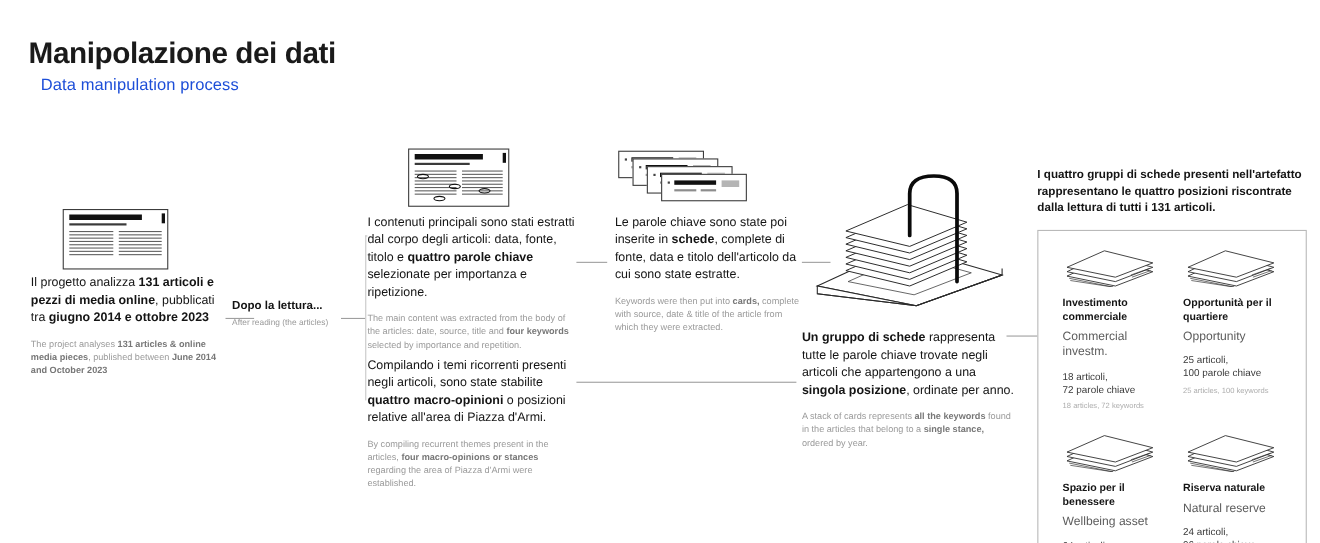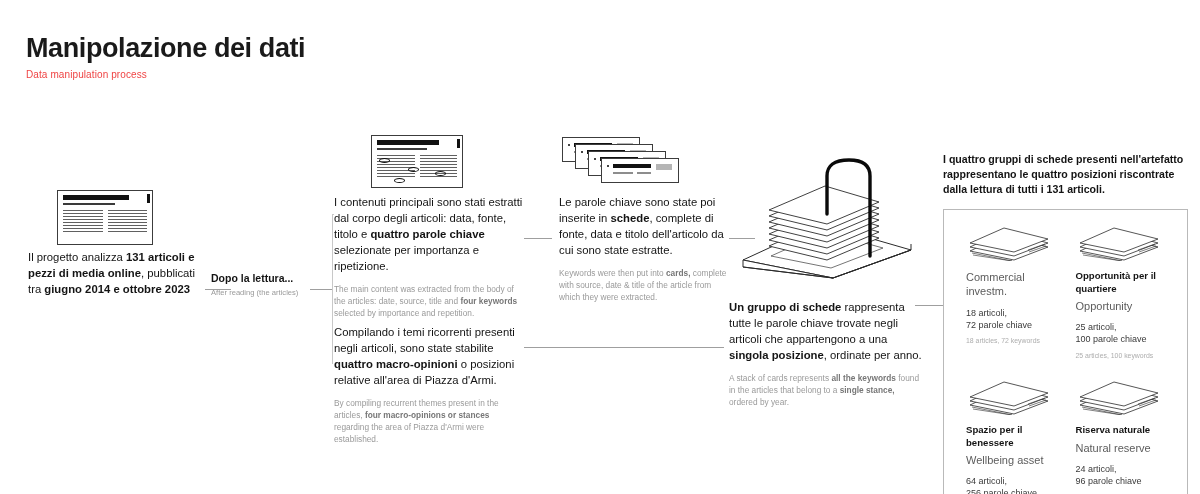--- a/index.html
+++ b/index.html
@@ -12,21 +12,21 @@
     overflow: hidden;
   }
 
   
   .header { position: absolute; left: 26px; top: 34px; }
   .title {
     font-size: 27px; font-weight: bold; letter-spacing: -0.4px;
     color: #1a1a1a; line-height: 1.1;
   }
   .subtitle {
-    font-size: 10px; color: #ef4444; margin-top: 5px; letter-spacing: 0.1px;
+    font-size: 15px; color: #1d4ed8; margin-top: 5px; letter-spacing: 0.1px; margin-left: 11px;
   }
 
   
   .it-text {
     font-size: 11.3px; line-height: 1.42; font-weight: bold; color: #141414;
   }
   .it-text .rg { font-weight: normal; }
   .en-text {
     font-size: 8.3px; line-height: 1.45; color: #9a9a9a; margin-top: 9px;
   }
@@ -170,20 +170,23 @@
           <div class="ln"></div>
       </div>
     </div>
   </div>
   <div class="tab"></div>
 </div>
 
 <div class="blk" id="block1">
   <div class="it-text">
     <span class="rg">Il progetto analizza </span>131 articoli e pezzi di media online<span class="rg">, pubblicati tra </span>giugno 2014 e ottobre 2023
+  </div>
+  <div class="en-text">
+    The project analyses <b>131 articles &amp; online media pieces</b>, published between <b>June 2014 and October 2023</b>
   </div>
 </div>
 
 <div class="hline" style="left:205px; top:289px; width:26px;"></div>
 <div class="conn-label" id="conn1">
   <div class="it">Dopo la lettura...</div>
   <div class="en">After reading (the articles)</div>
 </div>
 <div class="hline" style="left:310px; top:289px; width:22px;"></div>
 <div class="vline" style="left:332px; top:214px; height:150px;"></div>
@@ -336,20 +339,21 @@
             <path d="M4 16 L38 1 L82 12 L48 25 Z"></path>
           </g>
           <g stroke="#2b2b2b" stroke-width="0.6">
             <path d="M6 26 L46 34"></path>
               <path d="M7 28 L46 34"></path>
             <path d="M62 23 L79 17"></path>
               <path d="M63 25 L80 19"></path>
           </g>
         </svg>
       </div>
+      <div class="q-title">Investimento commerciale</div>
       <div class="q-sub">Commercial investm.</div>
       <div class="q-stats" style="white-space:pre-line;">18 articoli,
 72 parole chiave</div>
       <div class="q-stats-en">18 articles, 72 keywords</div>
     </div>
 
     <div class="quad">
       <div class="stack-wrap">
         <svg width="86" height="34" viewBox="0 0 86 34" fill="none">
           <g stroke="#2b2b2b" stroke-width="0.8" fill="#ffffff">

